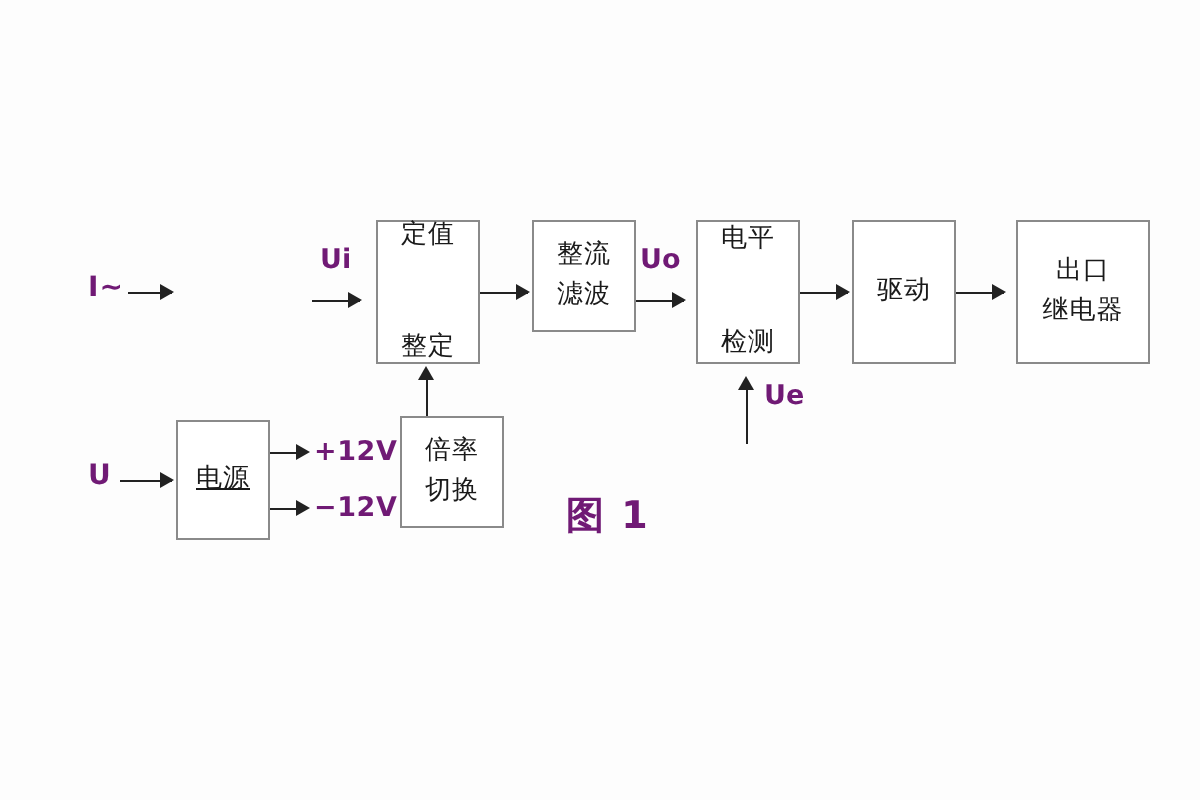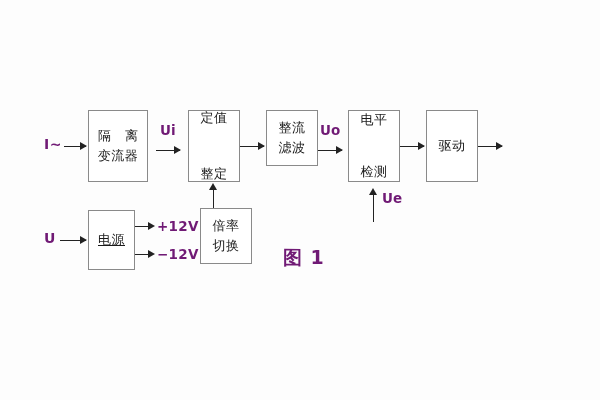--- a/index.html
+++ b/index.html
@@ -97,24 +97,20 @@
 </style>
 </head>
 <body>
 
 <div id="canvas">
 
   <div class="lbl port" style="left:44px; top:136px;">I~</div>
   <div class="hline" style="left:64px; top:146px; width:22px;"></div>
   <div class="arrow-r" style="left:80px; top:141.5px;"></div>
 
-  <div class="block wide-space" style="left:88px; top:110px; width:60px; height:72px;">
-    <span class="ln">隔 离</span>
-    <span class="ln">变流器</span>
-  </div>
 
   <div class="lbl sig" style="left:160px; top:122px;">Ui</div>
   <div class="hline" style="left:156px; top:150px; width:24px;"></div>
   <div class="arrow-r" style="left:174px; top:145.5px;"></div>
 
   <div class="block" style="left:188px; top:110px; width:52px; height:72px;gap:36px;">
     <span class="ln">定值</span>
     <span class="ln">整定</span>
   </div>
 
@@ -138,20 +134,24 @@
   <div class="hline" style="left:400px; top:146px; width:24px;"></div>
   <div class="arrow-r" style="left:418px; top:141.5px;"></div>
 
   <div class="block" style="left:426px; top:110px; width:52px; height:72px;">
     <span class="ln">驱动</span>
   </div>
 
   <div class="hline" style="left:478px; top:146px; width:24px;"></div>
   <div class="arrow-r" style="left:496px; top:141.5px;"></div>
 
+  <div class="block" style="left:508px; top:110px; width:67px; height:72px;">
+    <span class="ln">出口</span>
+    <span class="ln">继电器</span>
+  </div>
 
   <div class="lbl port" style="left:44px; top:230px;">U</div>
   <div class="hline" style="left:60px; top:240px; width:26px;"></div>
   <div class="arrow-r" style="left:80px; top:235.5px;"></div>
 
   <div class="block" style="left:88px; top:210px; width:47px; height:60px;text-decoration:underline;">
     <span class="ln">电源</span>
   </div>
 
   <div class="hline" style="left:135px; top:226px; width:18px;"></div>

